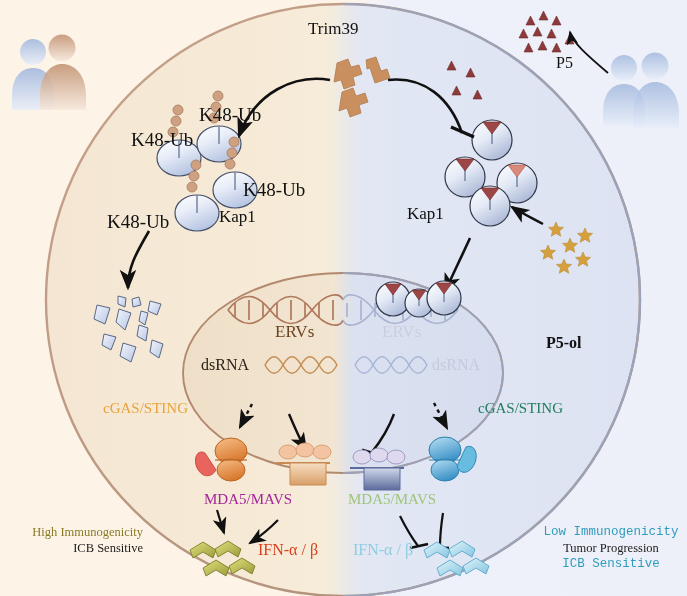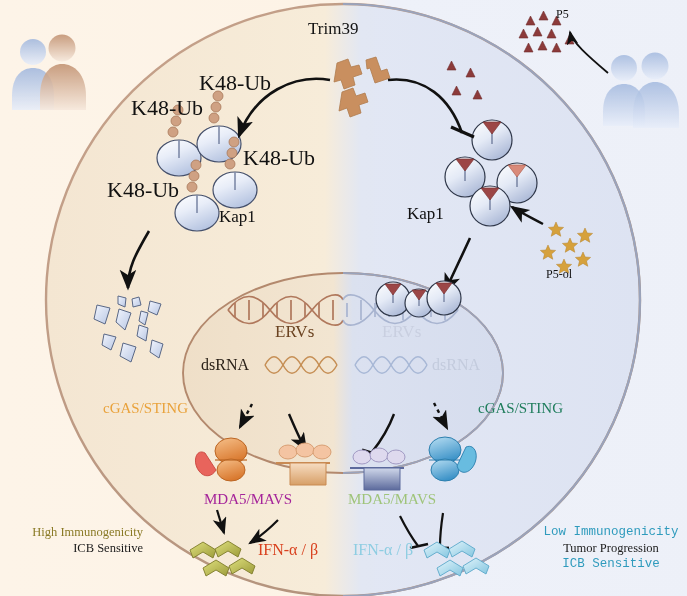--- a/index.html
+++ b/index.html
@@ -11,24 +11,24 @@
     background:#ffffff;
   }
   #stage{
     position:absolute;left:0;top:0;width:687px;height:596px;
     background:linear-gradient(to right,#fdf4e8 0%,#fdf3e6 46%,#fbf4ef 50%,#eef1f9 54%,#edf0f8 100%);
     overflow:hidden;
     padding-left:36px;
   }
   .lbl{position:absolute;white-space:nowrap;line-height:1;}
   svg{position:absolute;left:0;top:0;}
-  .txt-k48{font-size:22px;color:#111;}
+  .txt-k48{font-size:19px;color:#111;margin-top:33px;}
   .txt-kap1{font-size:17px;color:#111;text-align:right;}
   .txt-trim{font-size:17px;color:#111;}
-  .txt-p5{font-size:12px;color:#111;}
+  .txt-p5{font-size:16px;color:#111;margin-top:47px;}
   .txt-ervL{font-size:17px;color:#6b4321;}
   .txt-ervR{font-size:17px;color:#c9cfe0;}
   .txt-dsL{font-size:16px;color:#2a2118;}
   .txt-dsR{font-size:16px;color:#c3cbdd;}
   .txt-cgasL{font-size:15px;color:#e9a23b;}
   .txt-cgasR{font-size:15px;color:#1f7d5c;}
   .txt-mdaL{font-size:15px;color:#a5249a;}
   .txt-mdaR{font-size:15px;color:#9fc47a;}
   .txt-ifnL{font-size:16px;color:#d9411e;}
   .txt-ifnR{font-size:16px;color:#8ecde2;}
@@ -364,21 +364,21 @@
 
   <div class="lbl txt-k48" style="left:199px;top:72px;">K48-Ub</div>
   <div class="lbl txt-k48" style="left:131px;top:97px;">K48-Ub</div>
   <div class="lbl txt-k48" style="left:243px;top:147px;">K48-Ub</div>
   <div class="lbl txt-k48" style="left:107px;top:179px;">K48-Ub</div>
 
   <div class="lbl txt-kap1" style="left:219px;top:208px;">Kap1</div>
   <div class="lbl txt-kap1" style="left:407px;top:205px;">Kap1</div>
 
   <div class="lbl txt-p5" style="left:556px;top:8px;">P5</div>
-  <div class="lbl txt-p5" style="left:546px;top:268px;">P5-ol</div>
+  <div class="lbl txt-p5" style="left:546px;top:288px;font-weight:bold;">P5-ol</div>
 
   <div class="lbl txt-ervL" style="left:275px;top:323px;">ERVs</div>
   <div class="lbl txt-ervR" style="left:382px;top:323px;">ERVs</div>
 
   <div class="lbl txt-dsL" style="left:201px;top:357px;">dsRNA</div>
   <div class="lbl txt-dsR" style="left:432px;top:357px;">dsRNA</div>
 
   <div class="lbl txt-cgasL" style="left:103px;top:401px;">cGAS/STING</div>
   <div class="lbl txt-cgasR" style="left:478px;top:401px;">cGAS/STING</div>
 

